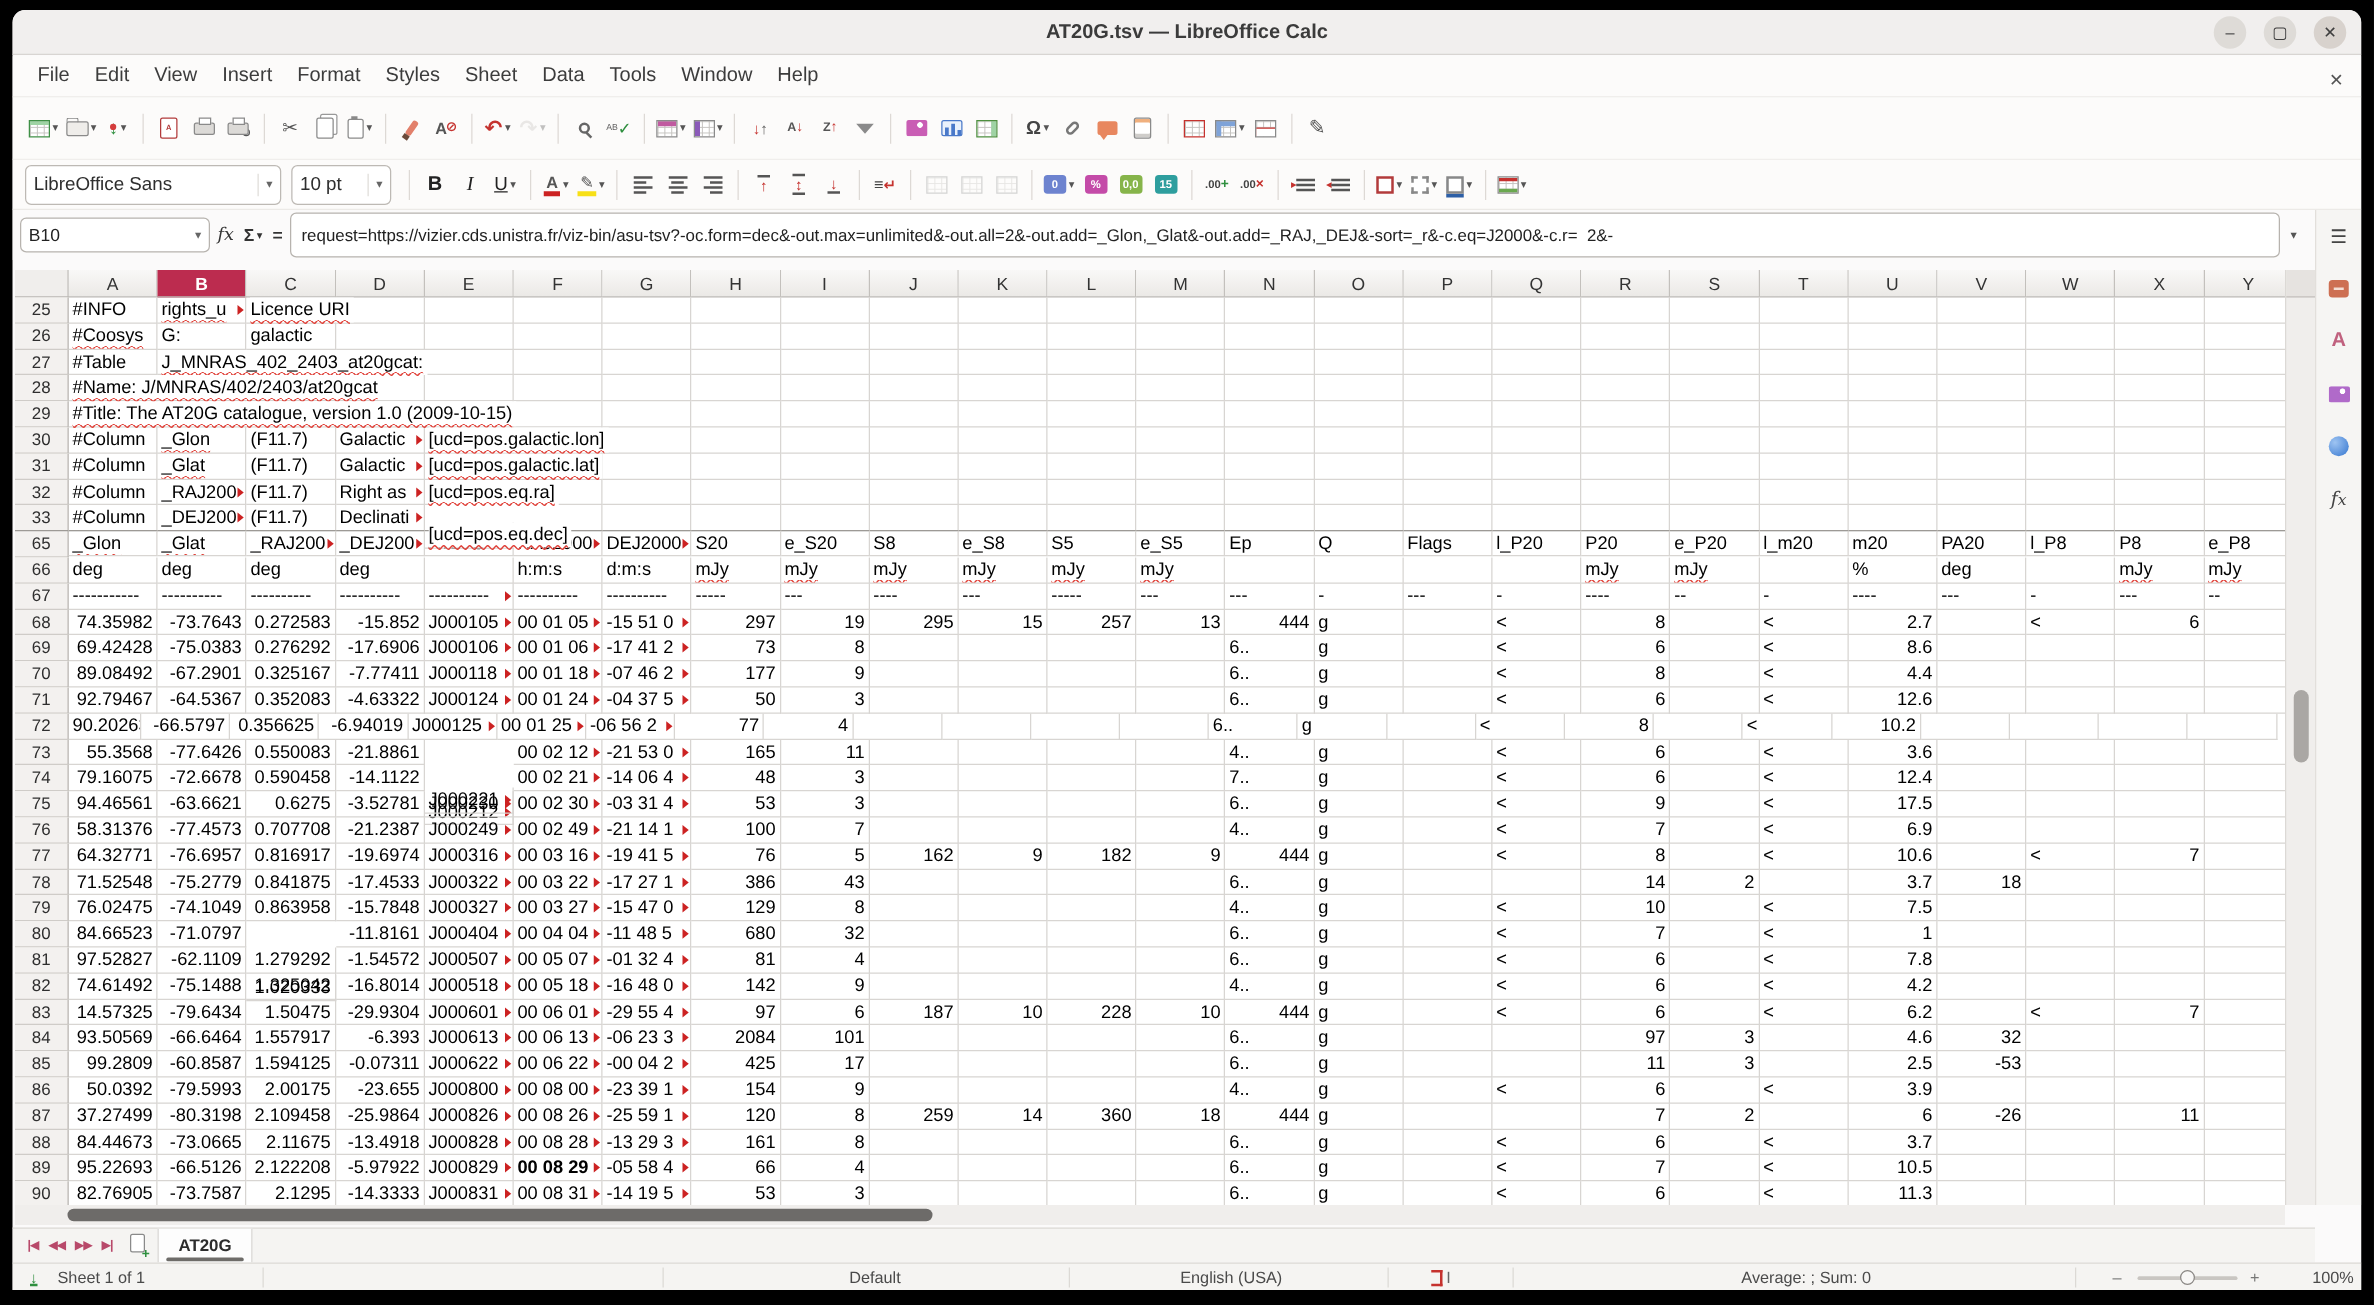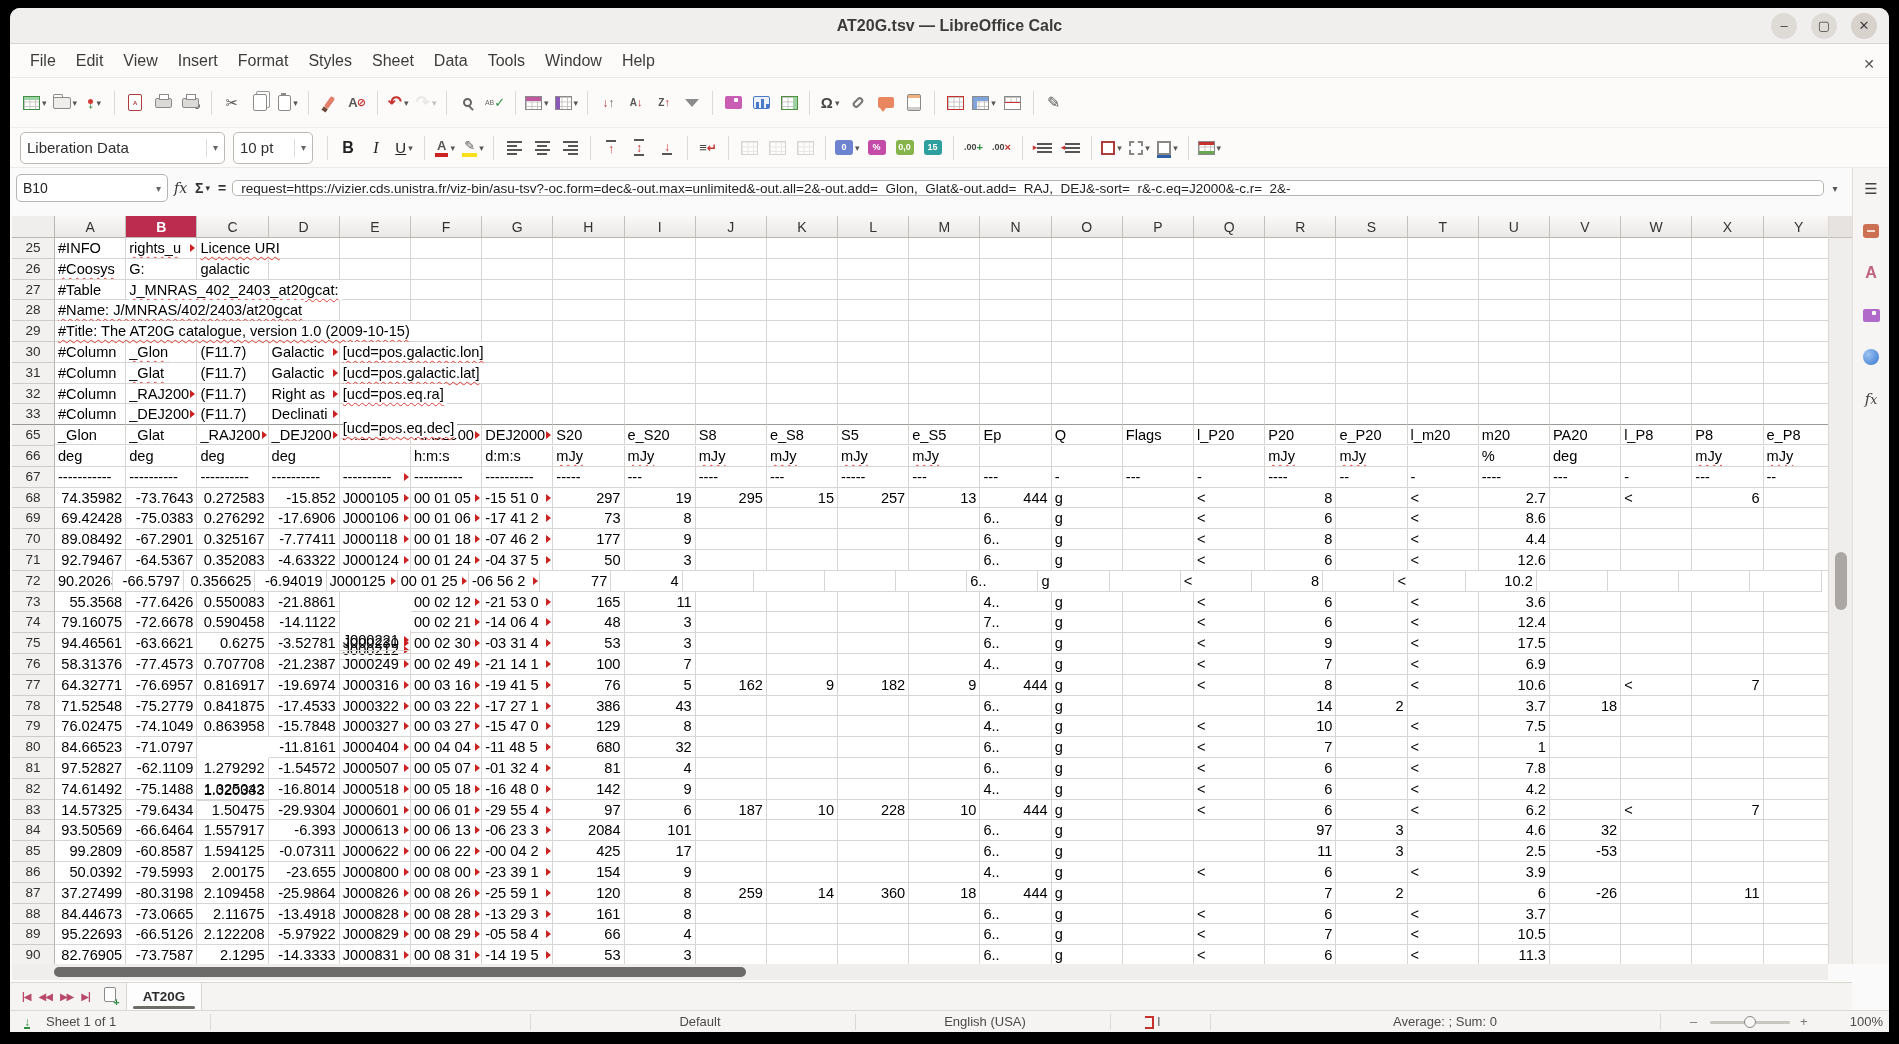--- a/index.html
+++ b/index.html
@@ -71,21 +71,21 @@
   .dotr{position:absolute;right:2px;top:4px;width:5px;height:5px;border-radius:50%;background:#d43c3c;}
   .cnav{display:inline-block;width:16px;height:16px;border-radius:50%;background:radial-gradient(circle at 5px 5px,#9ec4f2,#3576cf);}
 
   
   .fbar{position:absolute;left:0;top:160px;width:1842px;height:40px;background:#fbfafa;display:flex;align-items:center;padding:0 6px;}
   .namebox{width:152px;height:28px;border:1px solid #b7b3ae;border-radius:5px;background:#fff;display:flex;align-items:center;padding:0 6px;}
   .namebox .nv{flex:1;font-size:14px;color:#222;}
   .namebox .dd{font-size:10px;color:#666;}
   .fbtns{display:flex;align-items:center;margin:0 6px;gap:8px;}
   .fbtn{font-size:14px;color:#333;display:flex;align-items:center;}
-  .finput{flex:1;height:16px;border:1px solid #b7b3ae;border-radius:5px;background:#fff;display:flex;align-items:center;padding:0 8px;overflow:hidden;}
+  .finput{flex:1;height:36px;border:1px solid #b7b3ae;border-radius:5px;background:#fff;display:flex;align-items:center;padding:0 8px;overflow:hidden;}
   .ftext{font-size:13.5px;color:#222;white-space:pre;overflow:hidden;}
   .fexp{width:22px;text-align:center;font-size:10px;color:#555;}
 
   
   #grid{position:absolute;left:2px;top:208px;width:1816px;height:748px;background:#fff;overflow:hidden;}
   .ghead{display:flex;height:22px;}
   .corner{width:43px;height:22px;background:#f0eeec;border-right:1px solid #b9b6b2;border-bottom:1px solid #b9b6b2;flex:none;}
   .chd{flex:none;height:22px;background:linear-gradient(#f9f8f7,#ebe9e6);border-right:1px solid #c3c0bc;border-bottom:1px solid #b9b6b2;font-size:14px;color:#333;text-align:center;line-height:22px;}
   .chd.sel{background:#bc2c4f;color:#fff;font-weight:bold;}
   .grow{display:flex;height:20.8px;}
@@ -344,21 +344,21 @@
         </div>
         <i class="tsep"></i>
         <div class="tbtn">
           <span class="ic">
             <b style="font-size:16px;color:#555">✎</b>
           </span>
         </div>
       </div>
     <div class="toolbar" id="tb-fmt">
         <div class="combo" style="width: 205px;">
-          <span class="cv">Liberation Data</span>
+          <span class="cv">LibreOffice Sans</span>
           <span class="dd">▾</span>
         </div>
         <div class="combo" style="width: 80px;">
           <span class="cv">10 pt</span>
           <span class="dd">▾</span>
         </div>
         <i class="tsep"></i>
         <div class="tbtn">
           <span class="ic">
             <b style="font-size:16px;color:#222">B</b>
@@ -1518,21 +1518,21 @@
           <div class="cell" style="width: 71.2px;"></div>
           <div class="cell" style="width: 71.2px;"></div>
         </div>
         <div class="grow">
           <div class="rh">89</div>
           <div class="cell num" style="width: 71.2px;"><span class="v">95.22693</span></div>
           <div class="cell num" style="width: 71.2px;"><span class="v">-66.5126</span></div>
           <div class="cell num" style="width: 71.2px;"><span class="v">2.122208</span></div>
           <div class="cell num" style="width: 71.2px;"><span class="v">-5.97922</span></div>
           <div class="cell" style="width: 71.2px;"><span class="v">J000829</span><i class="trunc"></i></div>
-          <div class="cell" style="width: 71.2px;"><span class="v">00 08 29</span><i class="trunc"></i></div>
+          <div class="cell" style="width: 71.2px; font-weight: bold;"><span class="v">00 08 29</span><i class="trunc"></i></div>
           <div class="cell" style="width: 71.2px;"><span class="v">-05 58 4</span><i class="trunc"></i></div>
           <div class="cell num" style="width: 71.2px;"><span class="v">66</span></div>
           <div class="cell num" style="width: 71.2px;"><span class="v">4</span></div>
           <div class="cell" style="width: 71.2px;"></div>
           <div class="cell" style="width: 71.2px;"></div>
           <div class="cell" style="width: 71.2px;"></div>
           <div class="cell" style="width: 71.2px;"></div>
           <div class="cell" style="width: 71.2px;"><span class="v">6..</span></div>
           <div class="cell" style="width: 71.2px;"><span class="v">g</span></div>
           <div class="cell" style="width: 71.2px;"></div>

